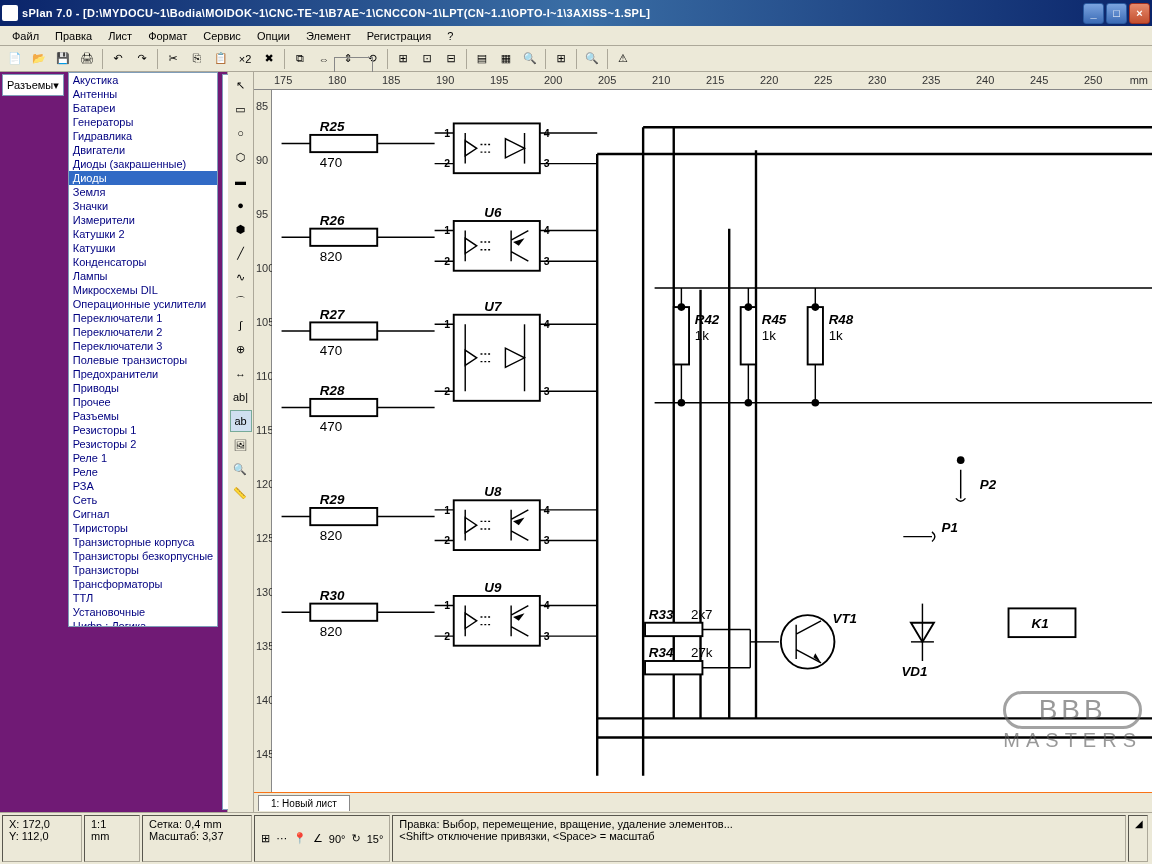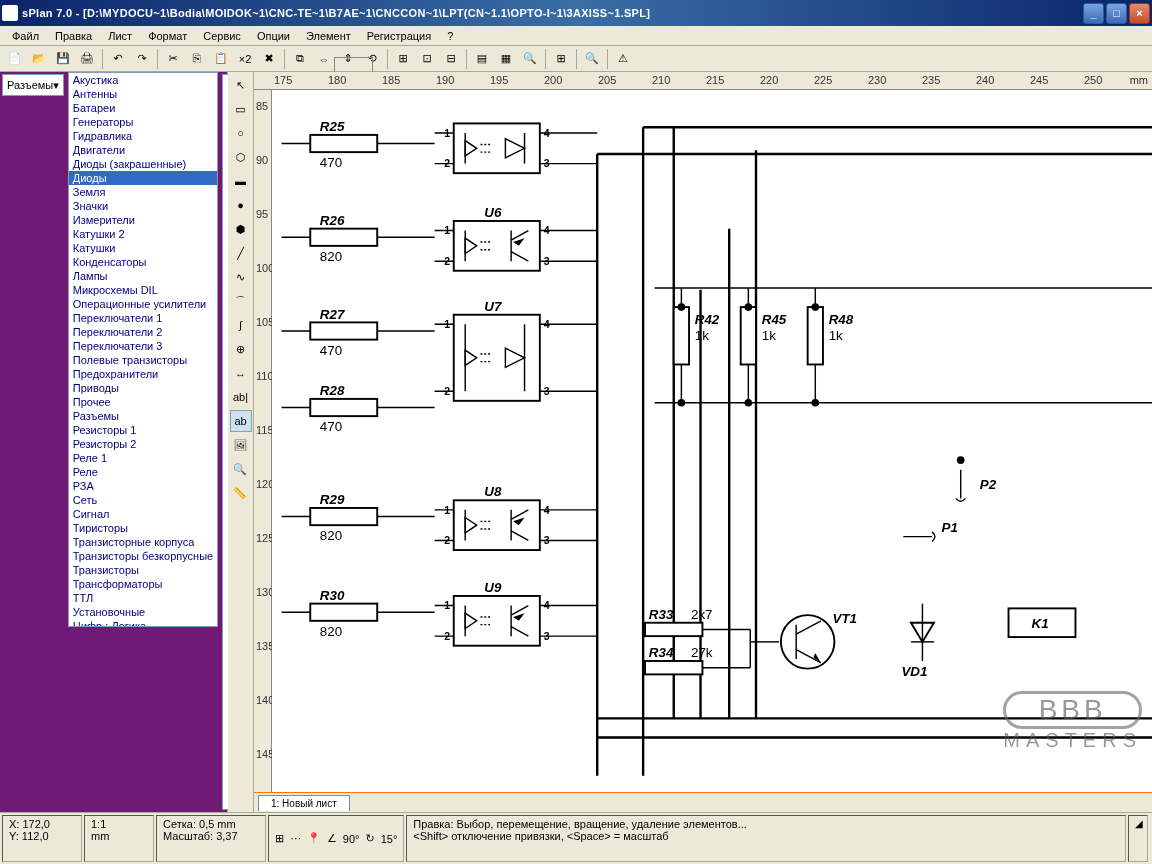--- a/index.html
+++ b/index.html
@@ -440,26 +440,26 @@
       </div>
     </div>
   </div>
 </div>
 
 <div class="statusbar">
   <div class="status-cell" style="width:80px">
     <div>X: 172,0</div>
       <div>Y: 112,0</div>
   </div>
-  <div class="status-cell" style="width:70px">
+  <div class="status-cell" style="width:56px">
     <div>1:1</div>
       <div>mm</div>
   </div>
   <div class="status-cell" style="width:110px">
-    <div>Сетка: 0,5 mm</div>
+    <div>Сетка: 0,4 mm</div>
       <div>Масштаб:  3,37</div>
   </div>
   <div class="status-cell" style="display:flex;gap:6px;align-items:center">
     <span>⊞</span>
     <span>⋯</span>
     <span>📍</span>
     <span>∠</span>
       <span>90°</span>
     <span>↻</span>
       <span>15°</span>

